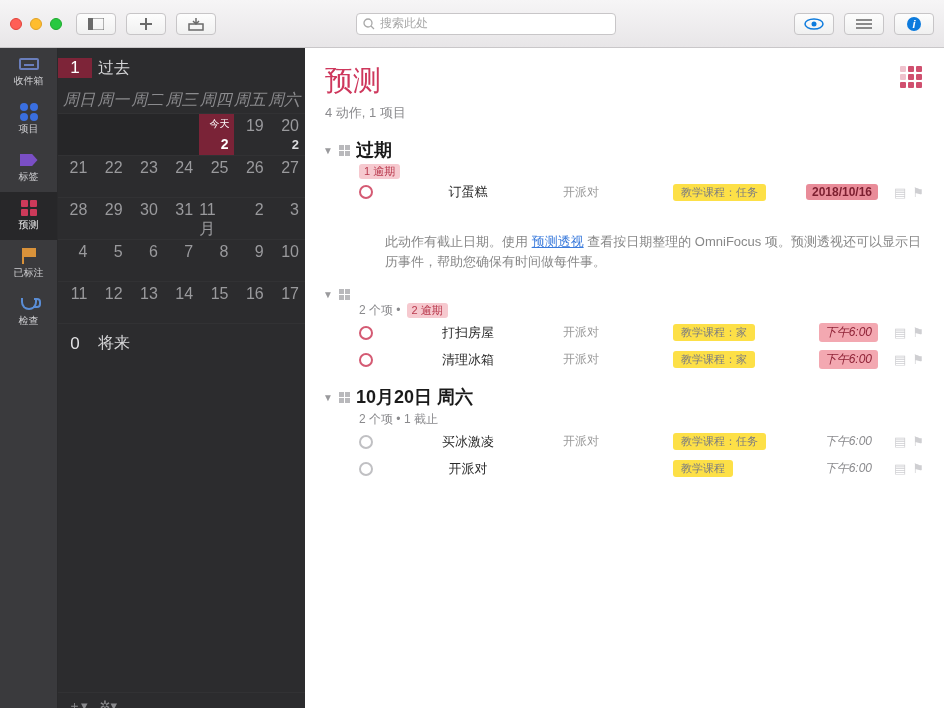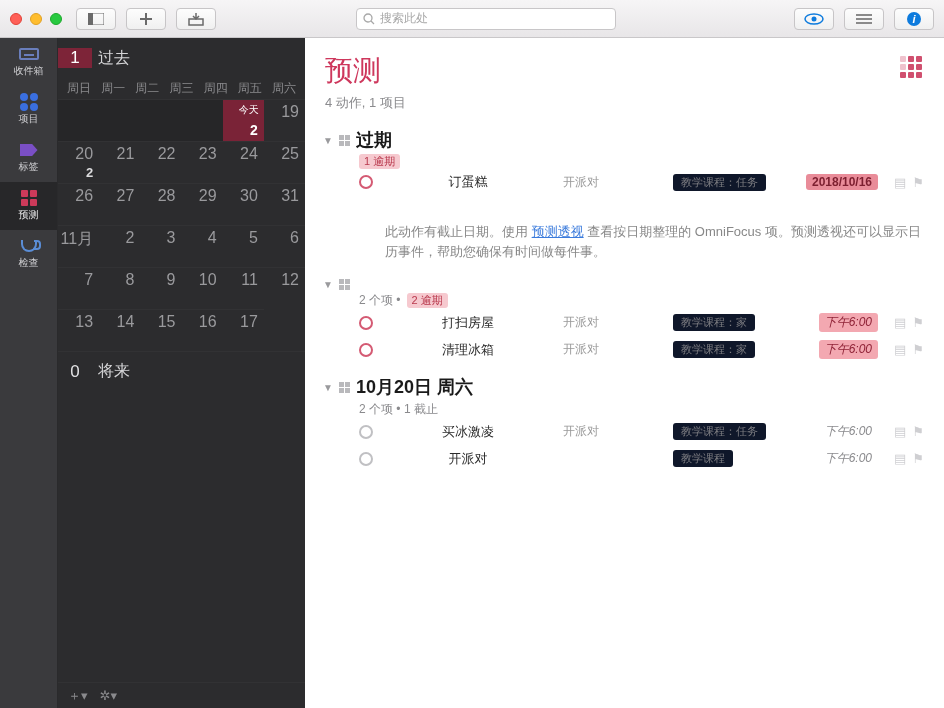--- a/index.html
+++ b/index.html
@@ -1,19 +1,19 @@
 <!DOCTYPE html>
 <html><head>
 <meta charset="utf-8">
 <style>
   * { margin: 0; padding: 0; box-sizing: border-box; font-family: -apple-system, "Helvetica Neue", Arial, sans-serif; }
   html, body { width: 944px; height: 708px; overflow: hidden; background: #fff; }
 
   
-  .titlebar { height: 38px; background: linear-gradient(#f6f5f6,#e8e6e8); border-bottom:1px solid #c9c7c9; display:flex; align-items:center; padding:0 10px; gap:10px; }
+  .titlebar { height: 48px; background: linear-gradient(#f6f5f6,#e8e6e8); border-bottom:1px solid #c9c7c9; display:flex; align-items:center; padding:0 10px; gap:10px; }
   .traffic { display:flex; gap:8px; margin-right:4px;}
   .dot { width:12px; height:12px; border-radius:50%; }
   .dot.r{background:#ff5f57;border:1px solid #e24238;}
   .dot.y{background:#ffbd2e;border:1px solid #e1a124;}
   .dot.g{background:#28c940;border:1px solid #1da92c;}
   .tbtn { height:22px; min-width:40px; background:linear-gradient(#fdfdfd,#f0f0f0); border:1px solid #c7c5c7; border-radius:4px; display:flex; align-items:center; justify-content:center; color:#5a5a5a; font-size:13px; cursor:pointer;}
   .searchbox { flex:0 0 260px; margin-left:130px; height:22px; border:1px solid #c8c6c8; border-radius:4px; background:#fff; display:flex; align-items:center; padding:0 6px; color:#a8a8a8; font-size:12px; gap:5px;}
   .spacer{flex:1;}
   .tbtn.blue{color:#0d7bdd;}
 
@@ -37,23 +37,23 @@
   .flagico::after{content:"";position:absolute;left:2px;top:0;width:12px;height:9px;background:#d9923a;}
   .cupico{width:16px;height:12px;border:2px solid #5a8dd6;border-top:none;border-radius:0 0 8px 8px;position:relative;}
   .cupico::after{content:"";position:absolute;right:-6px;top:0;width:5px;height:6px;border:2px solid #5a8dd6;border-left:none;border-radius:0 4px 4px 0;}
 
   
   .calpanel { width:247px; background:#2c2c2e; color:#b9b9bc; display:flex; flex-direction:column; position:relative;}
   .calrow{display:flex;align-items:center;height:40px;}
   .calbadge{width:34px;text-align:center;font-size:17px;color:#e2e2e4;}
   .calbadge.red{background:#7d2438;color:#fff;}
   .caltitle{font-size:16px;color:#d5d5d7;padding-left:6px;}
-  .calhdr{display:grid;grid-template-columns:repeat(7,1fr);font-size:12px;color:#8b8b8e;padding:2px 4px;}
+  .calhdr{display:grid;grid-template-columns:repeat(7,1fr);font-size:16px;color:#8b8b8e;padding:2px 4px;font-style:italic;}
   .calhdr span{text-align:center;}
-  .calgrid{display:grid;grid-template-columns:repeat(6,1fr);}
+  .calgrid{display:grid;grid-template-columns:repeat(7,1fr);}
   .cell{height:42px;position:relative;border-top:1px solid #323234;}
   .cell .n{position:absolute;top:3px;right:6px;font-size:16px;color:#9a9a9d;}
   .cell.dark{background:#262628;}
   .cell.today{background:#7a2337;}
   .cell.today .t{position:absolute;top:3px;right:5px;font-size:10px;color:#fff;}
   .cell.today .b{position:absolute;bottom:3px;right:6px;font-size:14px;color:#fff;font-weight:600;}
   .cell .nb{position:absolute;bottom:3px;right:6px;font-size:13px;color:#dcdcde;font-weight:600;}
   .futurerow{display:flex;align-items:center;height:40px;border-top:1px solid #323234;}
   .calfoot{position:absolute;bottom:0;left:0;right:0;height:26px;border-top:1px solid #323234;display:flex;align-items:center;gap:12px;padding:0 10px;color:#8a8a8d;font-size:13px;}
 
@@ -73,21 +73,21 @@
   .gridico span{background:#b9b9bc;}
   .stitle{font-size:18px;font-weight:700;color:#1a1a1a;}
   .smeta{font-size:12px;color:#8a8a8d;padding-left:42px;display:flex;gap:6px;align-items:center;}
   .pill{background:#f6c9cf;color:#b93a4e;border-radius:3px;padding:0 5px;font-size:11px;}
 
   .task{display:flex;align-items:center;padding:4px 8px 4px 42px;font-size:13px;gap:10px;}
   .circ{width:14px;height:14px;border:2px solid #d45a73;border-radius:50%;flex:none;}
   .circ.gray{border-color:#c0c0c3;}
   .tname{flex:0 0 170px;color:#2a2a2a;text-align:center;}
   .tproj{flex:0 0 100px;color:#999;font-size:12px;}
-  .ttag{background:#0f172a;color:#7c7c80;font-size:11px;padding:1px 8px;border-radius:3px;flex:none;}
+  .ttag{background:#fde047;color:#7c7c80;font-size:11px;padding:1px 8px;border-radius:3px;flex:none;}
   .tdue{font-size:12px;padding:1px 6px;border-radius:3px;flex:none;margin-left:auto;}
   .tdue.red{background:#f3a8b1;color:#8f2236;font-style:italic;}
   .tdue.redbold{background:#e98c99;color:#7d1f30;font-weight:600;}
   .tdue.plain{color:#8a8a8d;font-style:italic;}
   .ticons{display:flex;gap:6px;color:#cfcfd2;font-size:13px;flex:none;margin-left:6px;}
   .tnote{font-size:13px;color:#888;padding:2px 8px 6px 68px;line-height:1.5;margin-top:25px;}
   .tnote a{color:#3b7bdc;text-decoration:underline;}
 
   svg{display:block;}
 </style>
@@ -176,20 +176,26 @@
     <div class="iconitem sel">
       <div class="ic">
           <div class="sq4">
             <span></span>
             <span></span>
             <span></span>
             <span></span>
           </div>
         </div>
       <span style="color:#e9e9ea;">预测</span>
+    </div>
+    <div class="iconitem">
+      <div class="ic">
+          <div class="flagico"></div>
+        </div>
+      <span>已标注</span>
     </div>
     <div class="iconitem">
       <div class="ic">
           <div class="cupico"></div>
         </div>
       <span>检查</span>
     </div>
   </div>
 
   <div class="calpanel">

